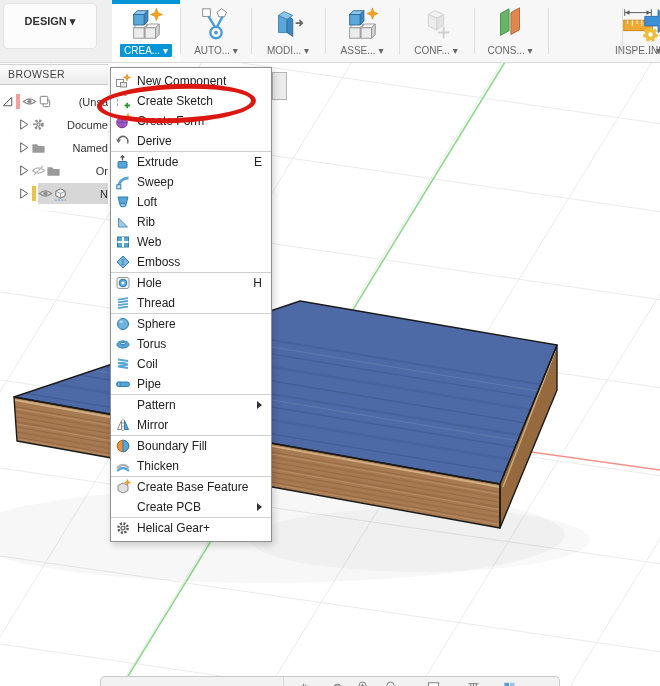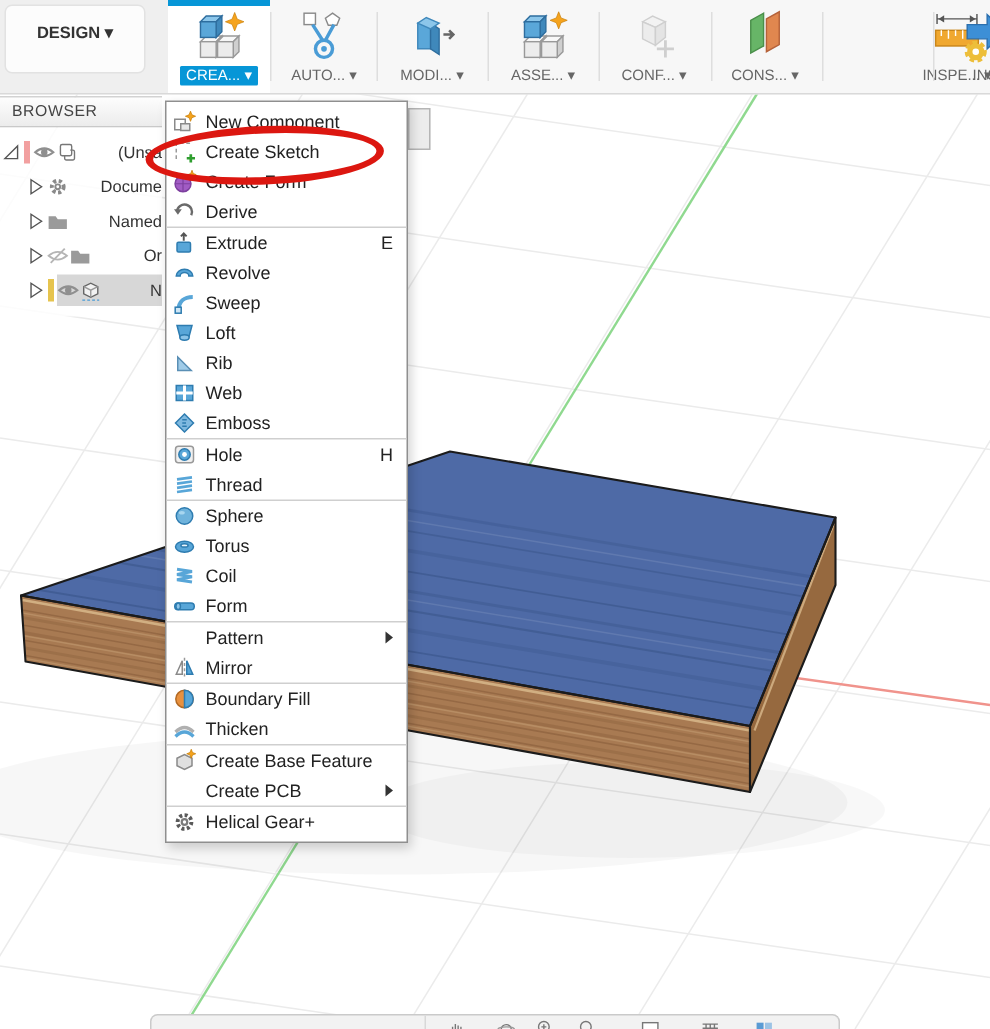--- a/index.html
+++ b/index.html
@@ -412,26 +412,20 @@
       <div class="mrow">
         <svg width="16" height="16" viewBox="0 0 16 16">
           <rect x="3" y="7.5" width="9" height="6.5" rx="1" fill="#58a6d8" stroke="#2e7cb0"></rect>
           <path d="M7.5 6.5 V1.8 M5.6 3.6 L7.5 1.6 L9.4 3.6" stroke="#555" fill="none" stroke-width="1.3"></path>
         </svg>
         <span class="m-label">Extrude</span>
         <span class="mshort">E</span>
       </div>
       <div class="mrow">
         <svg width="16" height="16" viewBox="0 0 16 16">
-          <path d="M2.5 10 a5.5 4.5 0 0 1 11 0 h-2.6 a2.9 2.3 0 0 0 -5.8 0 z" fill="#58a6d8" stroke="#2e7cb0"></path>
-        </svg>
-        <span class="m-label">Revolve</span>
-      </div>
-      <div class="mrow">
-        <svg width="16" height="16" viewBox="0 0 16 16">
           <path d="M4 13 C4 7 8 4 13.5 4" fill="none" stroke="#58a6d8" stroke-width="2.8"></path>
           <rect x="1.8" y="10.8" width="4" height="4" fill="#cfe6f5" stroke="#2e7cb0"></rect>
         </svg>
         <span class="m-label">Sweep</span>
       </div>
       <div class="mrow">
         <svg width="16" height="16" viewBox="0 0 16 16">
           <path d="M3 3 h10 l-2 7.5 a3.1 1.8 0 0 1 -6 0 z" fill="#58a6d8" stroke="#2e7cb0"></path>
           <ellipse cx="8" cy="11" rx="3.1" ry="1.8" fill="#8cc4e8" stroke="#2e7cb0"></ellipse>
         </svg>
@@ -492,21 +486,21 @@
         <svg width="16" height="16" viewBox="0 0 16 16">
           <path d="M3 3.5 l10 1.5 -10 2 10 1.5 -10 2 10 1.5" fill="none" stroke="#58a6d8" stroke-width="2"></path>
         </svg>
         <span class="m-label">Coil</span>
       </div>
       <div class="mrow">
         <svg width="16" height="16" viewBox="0 0 16 16">
           <rect x="1.5" y="6" width="13" height="4.5" rx="2.2" fill="#58a6d8" stroke="#2e7cb0"></rect>
           <ellipse cx="3.8" cy="8.2" rx="1.5" ry="2.2" fill="#8cc4e8" stroke="#2e7cb0"></ellipse>
         </svg>
-        <span class="m-label">Form</span>
+        <span class="m-label">Pipe</span>
       </div>
       <div class="msep"></div>
       <div class="mrow">
         <span class="no-icon"></span>
         <span class="m-label">Pattern</span>
         <span class="msub"></span>
       </div>
       <div class="mrow">
         <svg width="16" height="16" viewBox="0 0 16 16">
           <path d="M6.5 3.5 L2.5 12.5 h4 z" fill="#fff" stroke="#8a8a8a"></path>

